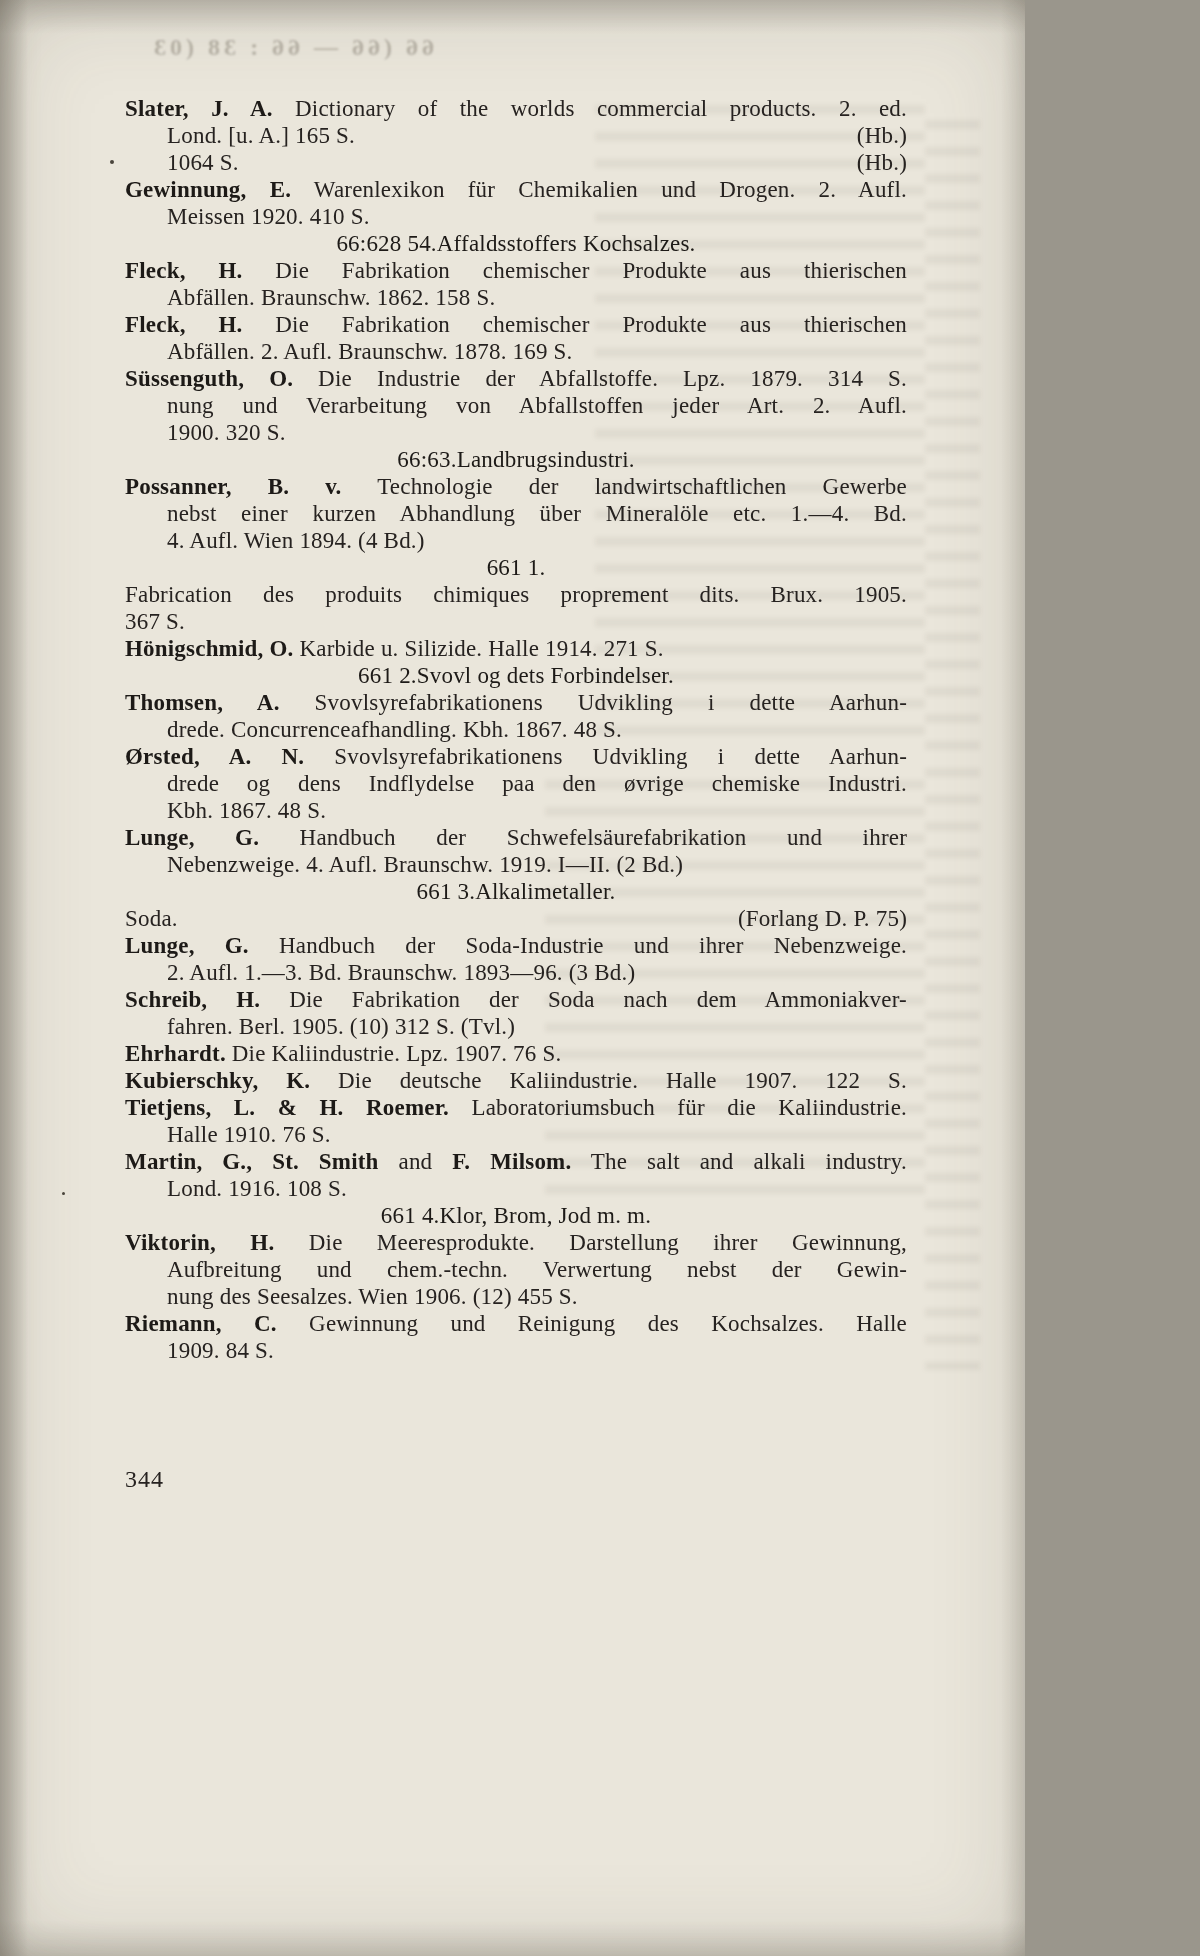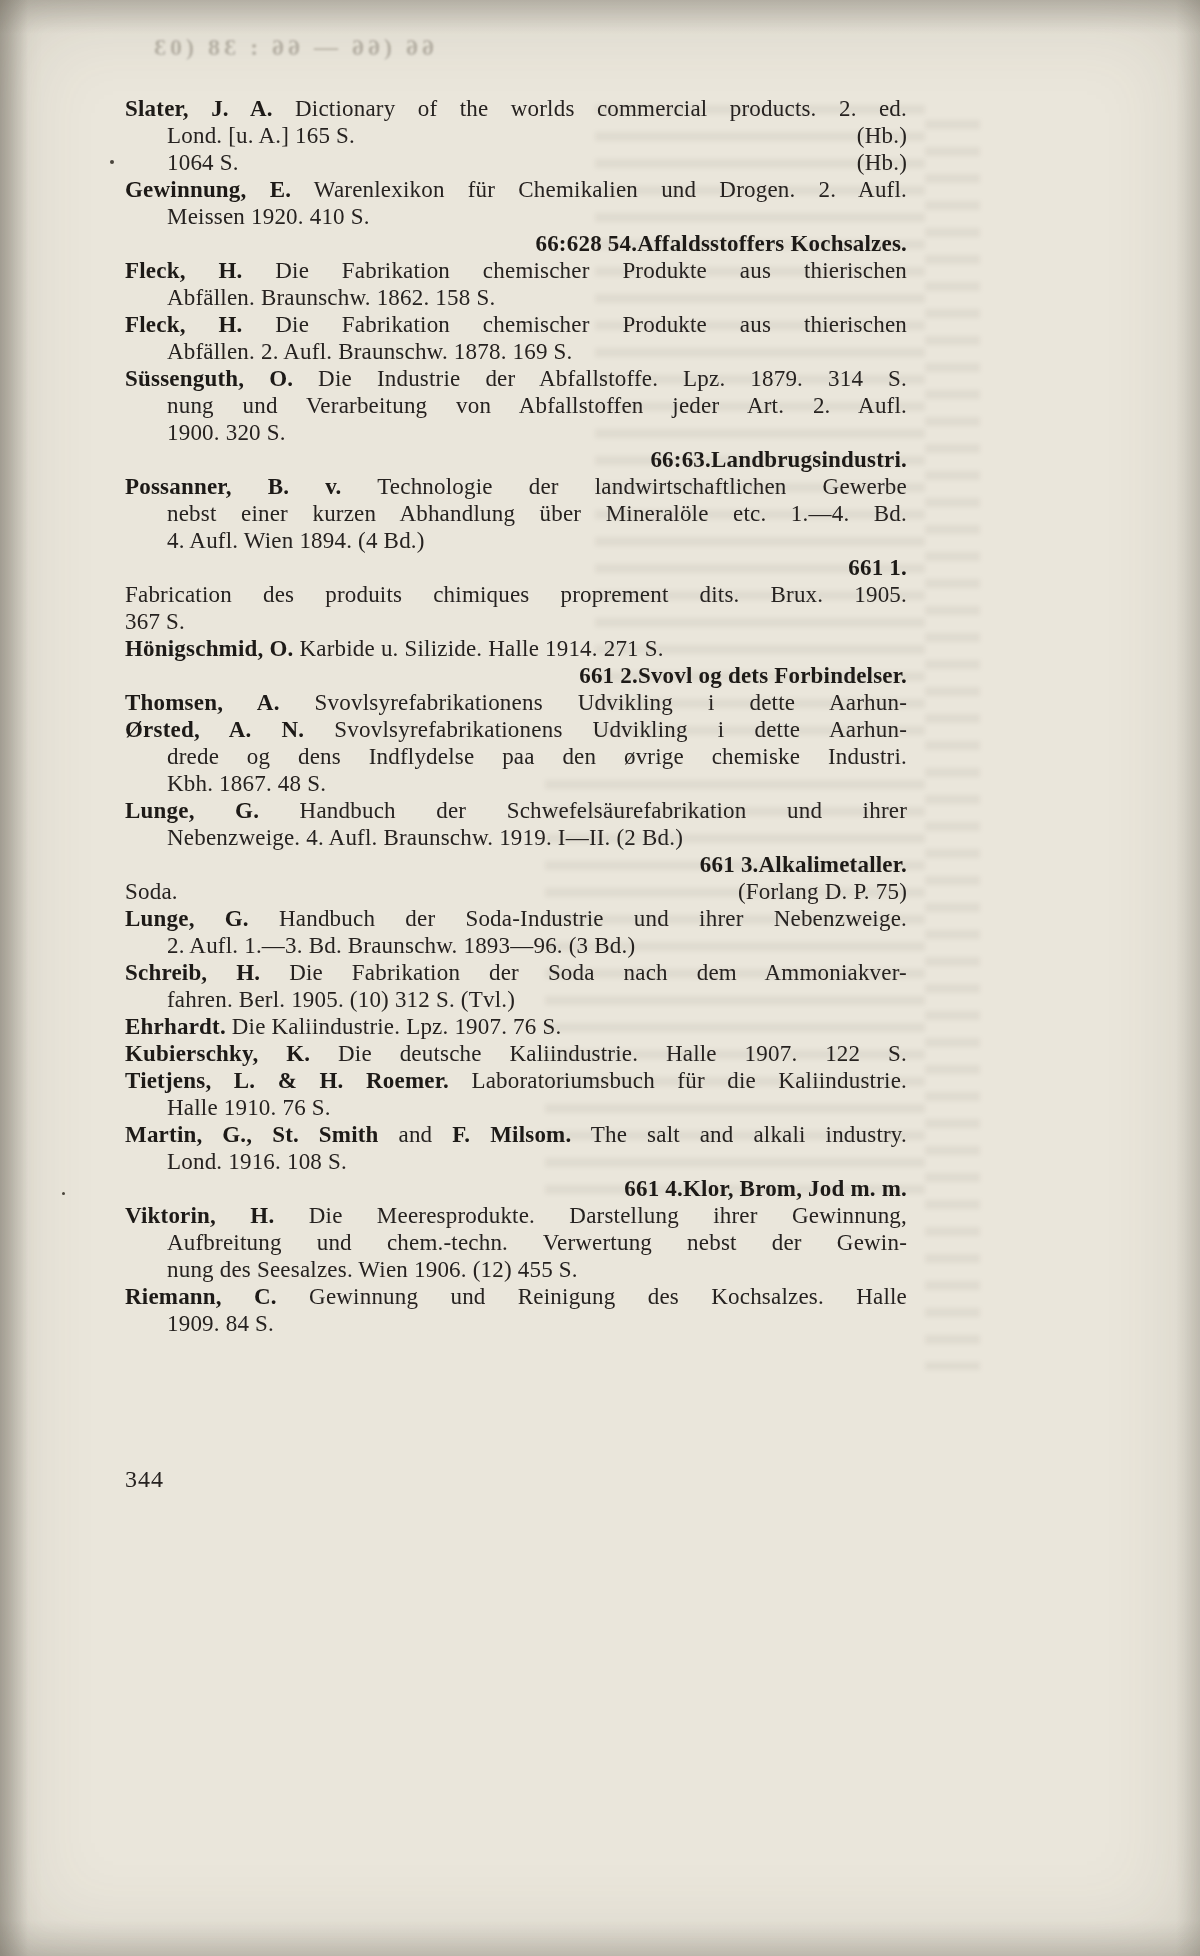--- a/index.html
+++ b/index.html
@@ -4,21 +4,21 @@
 <style>
   * { box-sizing: border-box; }
   html, body { margin: 0; padding: 0; }
   body {
     width: 1200px; height: 1956px;
     background: #9a968c;
     font-family: "Liberation Serif", "DejaVu Serif", serif;
   }
   .page {
     position: relative;
-    width: 1200px; height: 1956px;
+    width: 1025px; height: 1956px;
     overflow: hidden;
     color: #262220;
     background:
       linear-gradient(90deg,  rgba(70,64,54,.30) 0px, rgba(70,64,54,0) 28px),
       linear-gradient(270deg, rgba(70,64,54,.16) 0px, rgba(70,64,54,0) 24px),
       linear-gradient(180deg, rgba(70,64,54,.20) 0px, rgba(70,64,54,0) 34px),
       linear-gradient(0deg,   rgba(70,64,54,.14) 0px, rgba(70,64,54,0) 36px),
       #eae6db;
   }
   .page::after {
@@ -29,21 +29,21 @@
   .textblock {
     position: absolute; left: 125px; top: 95px; width: 782px;
     font-size: 23px; line-height: 27px; letter-spacing: .2px;
   }
   .line { min-height: 27px; }
   .b { font-weight: 700; color: #1d1a17; }
   .justify { text-align: justify; text-align-last: justify; }
   .indent { padding-left: 42px; }
   .tail { display: flex; justify-content: space-between; }
   .tail .main { white-space: nowrap; }
-  .section { display: flex; justify-content: flex-end; font-weight: 700; color: #1d1a17; }
+  .section { display: flex; justify-content: center; font-weight: 400; color: #1d1a17; }
   .row2 { display: flex; justify-content: space-between; text-align: center; }
   .pageno {
     position: absolute; top: 1466px; left: 125px; width: 782px;
     text-align: left; font-size: 24px; letter-spacing: 1px;
   }
   .bleed-top {
     position: absolute; top: 34px; left: 150px;
     font-size: 24px; font-weight: 700; letter-spacing: 4px;
     color: rgba(116,110,97,.42);
     filter: blur(1.2px);
@@ -103,20 +103,21 @@
         <span>661 1.</span>
       </div>
       <div class="line justify"><span class="main"><span>Fabrication des produits chimiques proprement dits. Brux. 1905.</span></span></div>
       <div class="line"><span class="main"><span>367 S.</span></span></div>
       <div class="line"><span class="main"><span class="b">Hönigschmid, O.</span><span> Karbide u. Silizide. Halle 1914. 271 S.</span></span></div>
       <div class="line section">
         <span>661 2.</span>
         <span>Svovl og dets Forbindelser.</span>
       </div>
       <div class="line justify"><span class="main"><span class="b">Thomsen, A.</span><span> Svovlsyrefabrikationens Udvikling i dette Aarhun-</span></span></div>
+      <div class="line indent"><span class="main"><span>drede. Concurrenceafhandling. Kbh. 1867. 48 S.</span></span></div>
       <div class="line justify"><span class="main"><span class="b">Ørsted, A. N.</span><span> Svovlsyrefabrikationens Udvikling i dette Aarhun-</span></span></div>
       <div class="line indent justify"><span class="main"><span>drede og dens Indflydelse paa den øvrige chemiske Industri.</span></span></div>
       <div class="line indent"><span class="main"><span>Kbh. 1867. 48 S.</span></span></div>
       <div class="line justify"><span class="main"><span class="b">Lunge, G.</span><span> Handbuch der Schwefelsäurefabrikation und ihrer</span></span></div>
       <div class="line indent"><span class="main"><span>Nebenzweige. 4. Aufl. Braunschw. 1919. I—II. (2 Bd.)</span></span></div>
       <div class="line section">
         <span>661 3.</span>
         <span>Alkalimetaller.</span>
       </div>
       <div class="line row2">

